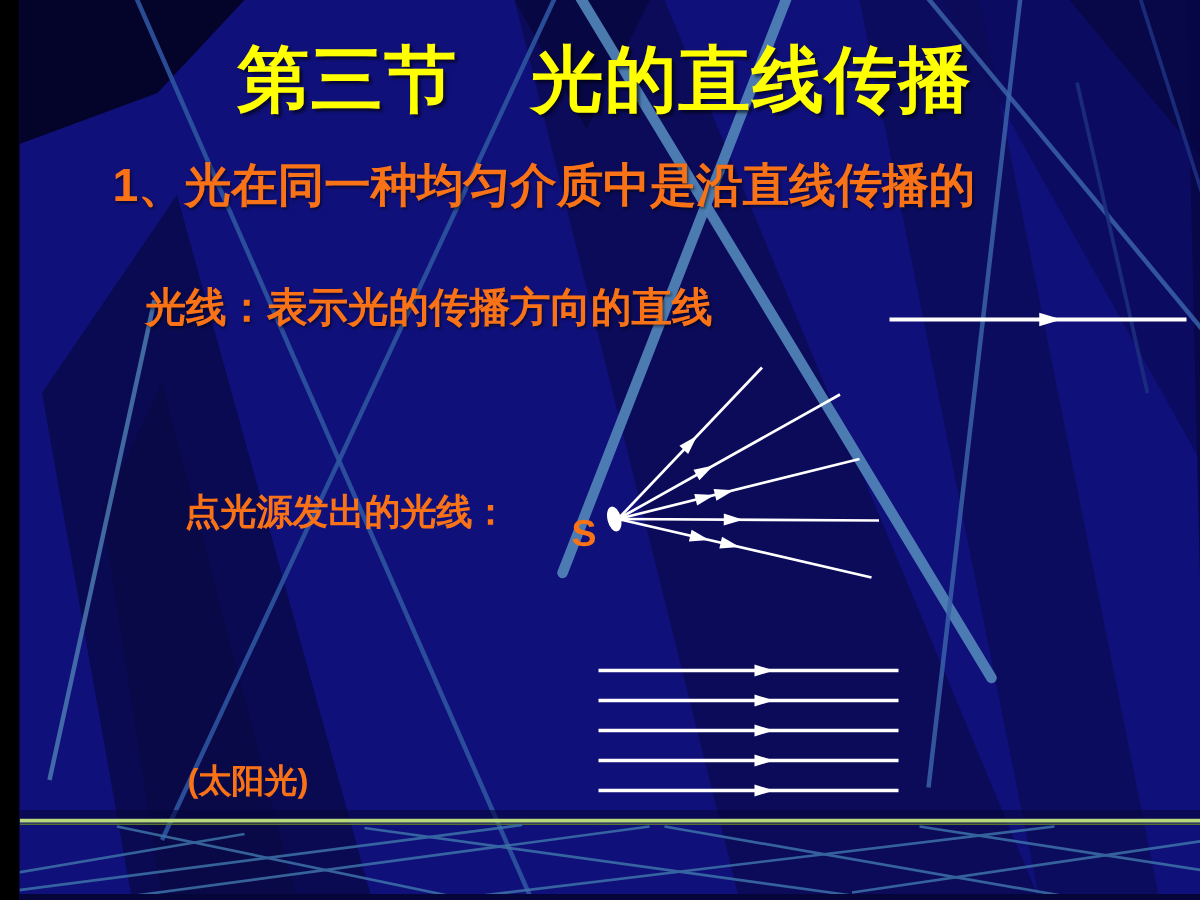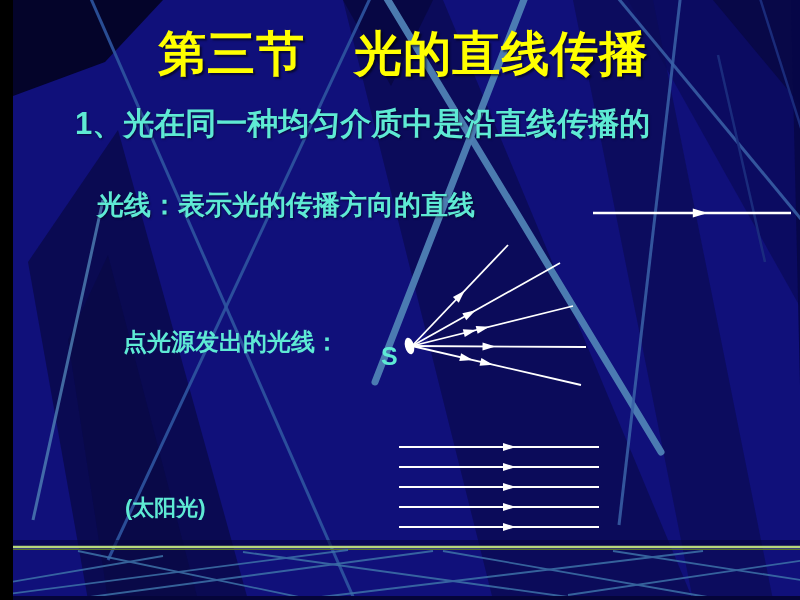--- a/index.html
+++ b/index.html
@@ -3,31 +3,31 @@
 <meta charset="utf-8">
 <style>
   html,body{margin:0;padding:0;background:#000;}
   #slide{
     position:relative;width:800px;height:600px;overflow:hidden;
     background:#10107a;
     font-family:Liberation Sans, sans-serif;
     margin-left:13px;
   }
   #bg,#diagram-layer{position:absolute;left:0;top:0;width:800px;height:600px;}
-  .txt{position:absolute;white-space:nowrap;color:#5eead4;font-weight:bold;line-height:1.15;}
+  .txt{position:absolute;white-space:nowrap;color:#f97316;font-weight:bold;line-height:1.15;}
   .title{
     left:50%;top:26px;transform:translateX(-52%);
     font-size:48px;color:#ffff00;letter-spacing:1px;
     text-shadow:2px 2px 2px rgba(0,0,0,.55);
   }
   .point1{left:62px;top:106px;font-size:31px;text-shadow:1px 1px 2px rgba(0,0,0,.5);}
   .raydef{left:84px;top:190px;font-size:27px;text-shadow:1px 1px 2px rgba(0,0,0,.5);}
   .pslabel{left:110px;top:328px;font-size:24px;}
   .plabel{left:113px;top:442px;font-size:23px;}
-  .psub{left:112px;top:495px;font-size:22px;}
+  .psub{left:112px;top:508px;font-size:22px;}
   .slabel{left:368px;top:342px;font-size:25px;}
 </style>
 </head>
 <body>
 
 <div id="slide">
 
   <svg id="bg" viewBox="0 0 800 600" aria-hidden="true">
     <rect x="0" y="0" width="800" height="600" fill="#10107a"></rect>
 

